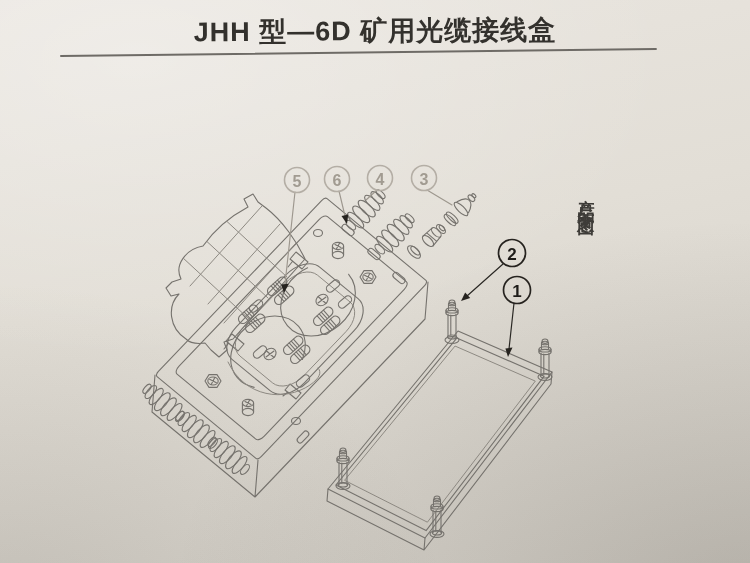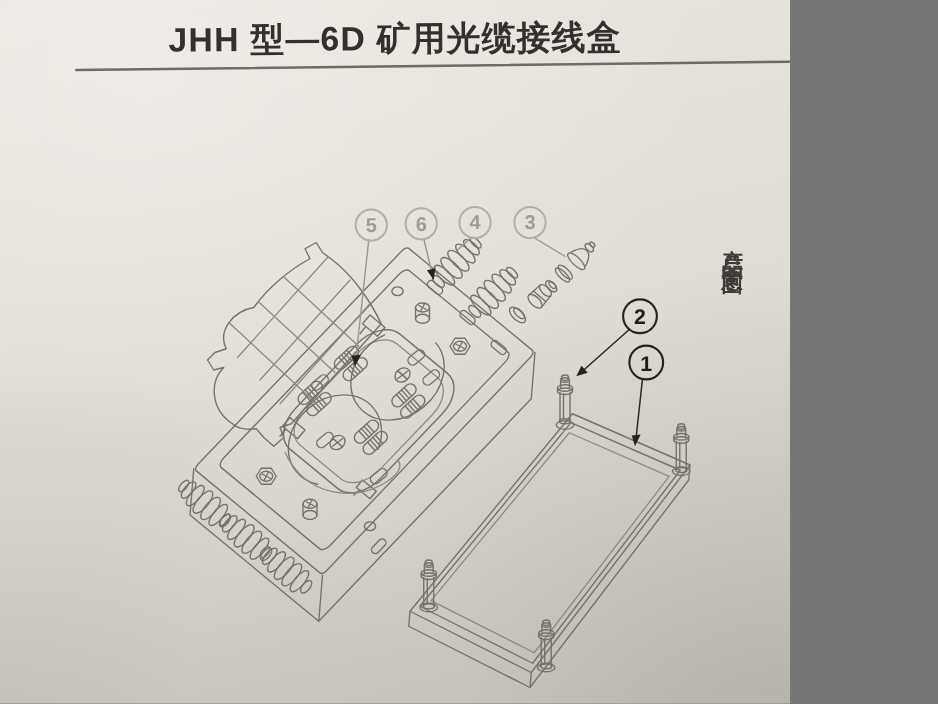--- a/index.html
+++ b/index.html
@@ -1,17 +1,17 @@
 <!DOCTYPE html>
 <html><head>
 <meta charset="utf-8">
 <style>
   html,body{margin:0;padding:0;background:#777;}
   .page{
-    position:relative;width:632px;height:563px;overflow:hidden;
+    position:relative;width:750px;height:563px;overflow:hidden;
     font-family:"Liberation Sans",sans-serif;
     background:
       radial-gradient(120% 90% at 18% 10%, rgba(255,255,255,.30), rgba(255,255,255,0) 60%),
       radial-gradient(140% 120% at 100% 105%, rgba(62,56,48,.20), rgba(0,0,0,0) 55%),
       radial-gradient(120% 120% at 0% 110%, rgba(62,56,48,.14), rgba(0,0,0,0) 50%),
       linear-gradient(168deg,#eae6e0 0%,#e2ded6 45%,#d3cfc7 100%);
   }
   .title{
     position:absolute;left:0;top:13px;width:100%;text-align:center;
     font-size:27px;font-weight:700;color:#33312d;letter-spacing:1px;

